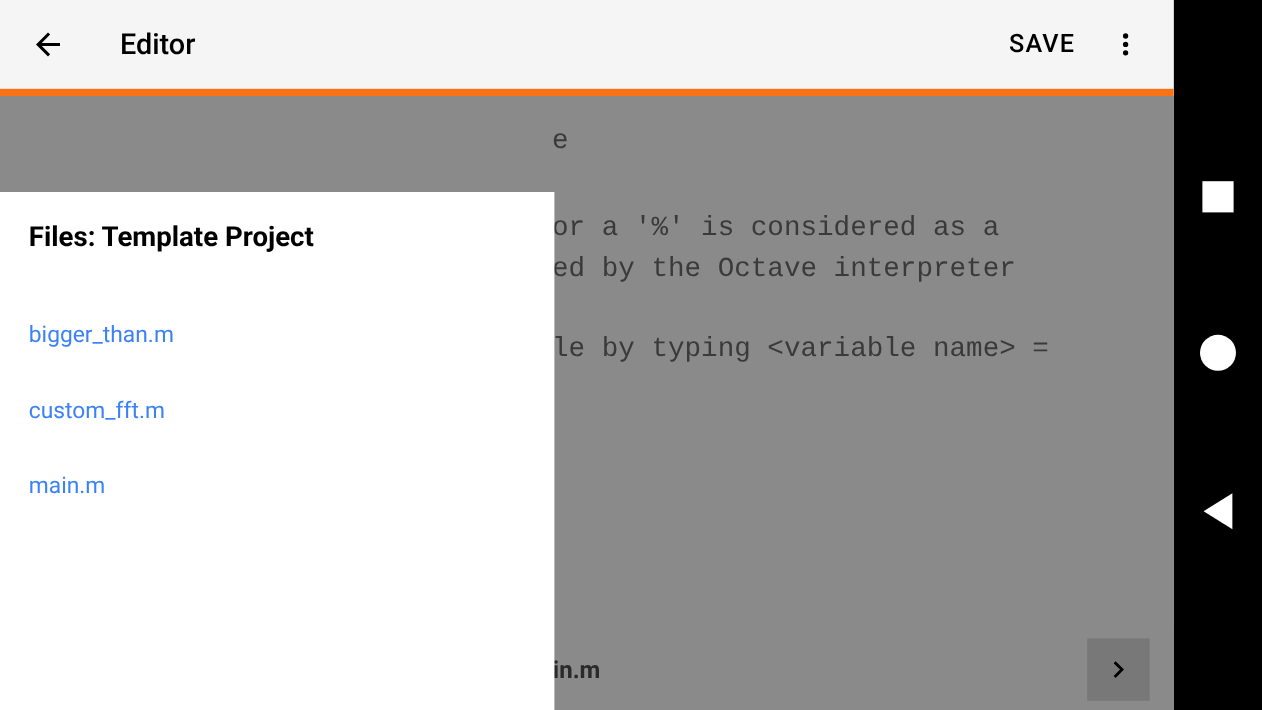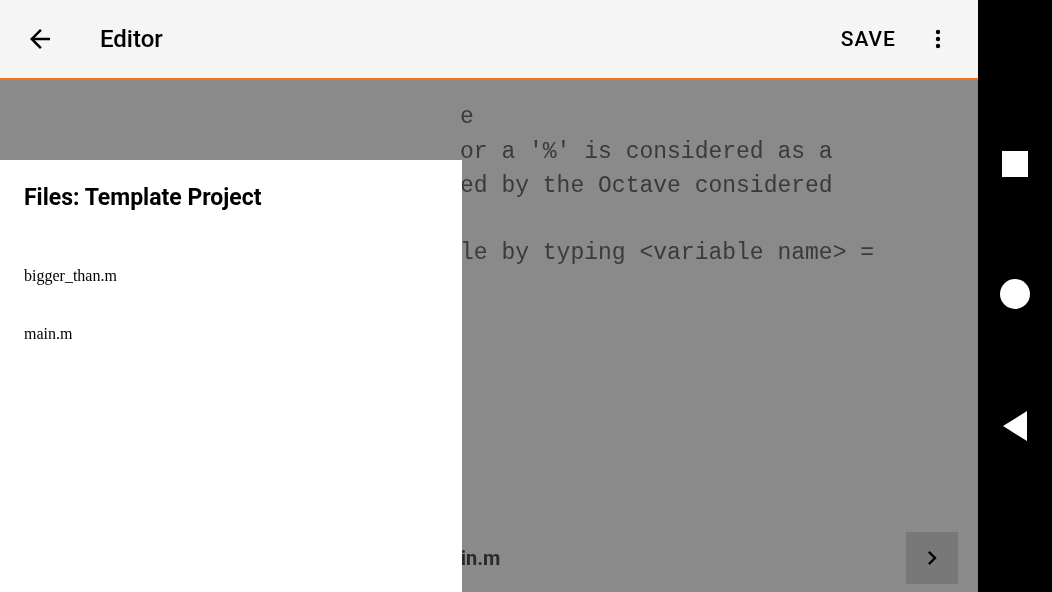--- a/index.html
+++ b/index.html
@@ -2,21 +2,21 @@
 <html><head>
   <meta charset="utf-8">
   <style>
     * { margin: 0; padding: 0; box-sizing: border-box; }
     body { font-family: -apple-system, BlinkMacSystemFont, "Segoe UI", Roboto, sans-serif; width: 1052px; height: 592px; overflow: hidden; position: relative; background: #fff; }
     
     .container { display: flex; width: 100%; height: 100%; }
     
     .main-area { width: 978px; height: 100%; display: flex; flex-direction: column; position: relative; }
     
-    .app-bar { height: 80px; background: #f5f5f5; display: flex; align-items: center; padding: 0 20px; border-bottom: 2px solid #f97316; }
+    .app-bar { height: 80px; background: #f5f5f5; display: flex; align-items: center; padding: 0 20px; border-bottom: 6px solid #f97316; }
     
     .back-arrow { width: 40px; height: 40px; display: flex; align-items: center; justify-content: center; cursor: pointer; margin-right: 40px; }
     
     .app-title { font-size: 24px; font-weight: 500; color: #000; flex: 1; }
     
     .action-button { font-size: 21px; font-weight: 500; color: #000; letter-spacing: 1px; cursor: pointer; padding: 0 14px; }
     
     .overflow-menu { width: 40px; height: 40px; display: flex; align-items: center; justify-content: center; cursor: pointer; margin-left: 8px; }
     
     .content-area { flex: 1; display: flex; position: relative; }
@@ -28,21 +28,21 @@
     .footer-bar { position: absolute; bottom: 0; left: 0; right: 0; height: 68px; background: #8a8a8a; display: flex; align-items: center; padding: 0 20px; }
     
     .footer-file { font-size: 20px; font-weight: 700; color: #2a2a2a; flex: 1; }
     
     .next-button { width: 52px; height: 52px; background: #787878; display: flex; align-items: center; justify-content: center; cursor: pointer; margin-right: 0; }
     
     .drawer { position: absolute; left: 0; top: 80px; width: 462px; height: calc(100% - 80px); background: #fff; z-index: 10; padding: 24px; }
     
     .drawer-title { font-size: 23px; font-weight: 700; color: #000; margin-bottom: 36px; }
     
-    .file-item { font-size: 16px; color: #000000; padding: 20px 0; cursor: pointer; font-family: Liberation Serif, serif; }
+    .file-item { font-size: 19px; color: #3b82f6; padding: 20px 0; cursor: pointer; }
     
     .nav-bar { width: 74px; height: 100%; background: #000; display: flex; flex-direction: column; align-items: center; justify-content: space-around; padding: 100px 0; }
     
     .nav-square { width: 26px; height: 26px; background: #fff; }
     
     .nav-circle { width: 30px; height: 30px; background: #fff; border-radius: 50%; }
     
     .nav-triangle { width: 0; height: 0; border-top: 15px solid transparent; border-bottom: 15px solid transparent; border-right: 24px solid #fff; }
   </style>
 </head>
@@ -64,40 +64,41 @@
           <circle cx="12" cy="12" r="2.2" fill="#000"></circle>
           <circle cx="12" cy="19" r="2.2" fill="#000"></circle>
         </svg>
       </div>
     </div>
 
     <div class="content-area">
       <div class="editor-bg">
         <div class="editor-line" style="padding-left: 430px;">e</div>
         <div class="editor-line"></div>
-        <div class="editor-line" style="padding-left: 430px;">or a '%' is considered as a</div>
-        <div class="editor-line" style="padding-left: 430px;">ed by the Octave considered</div>
+        <div class="editor-line" style="padding-left: 430px; margin-top: 38px;">or a '%' is considered as a</div>
+        <div class="editor-line" style="padding-left: 430px;">ed by the Octave interpreter</div>
         <div class="editor-line"></div>
         <div class="editor-line"></div>
         <div class="editor-line"></div>
         <div class="editor-line" style="padding-left: 430px; margin-top: 32px;">le by typing &lt;variable name&gt; =</div>
       </div>
 
       <div class="footer-bar">
         <div class="footer-file" style="padding-left: 430px;">ain.m</div>
         <div class="next-button">
           <svg width="28" height="28" viewBox="0 0 24 24">
             <path d="M8.59 16.59L13.17 12 8.59 7.41 10 6l6 6-6 6-1.41-1.41z" fill="#000"></path>
           </svg>
         </div>
       </div>
 
       <div class="drawer">
         <div class="drawer-title">Files: Template Project</div>
         <div class="file-item">bigger_than.m</div>
+        <div class="file-item">custom_fft.m</div>
         <div class="file-item">main.m</div>
       </div>
     </div>
   </div>
 
   <div class="nav-bar">
     <div class="nav-square"></div>
     <div class="nav-circle"></div>
     <div class="nav-triangle"></div>
   </div>

